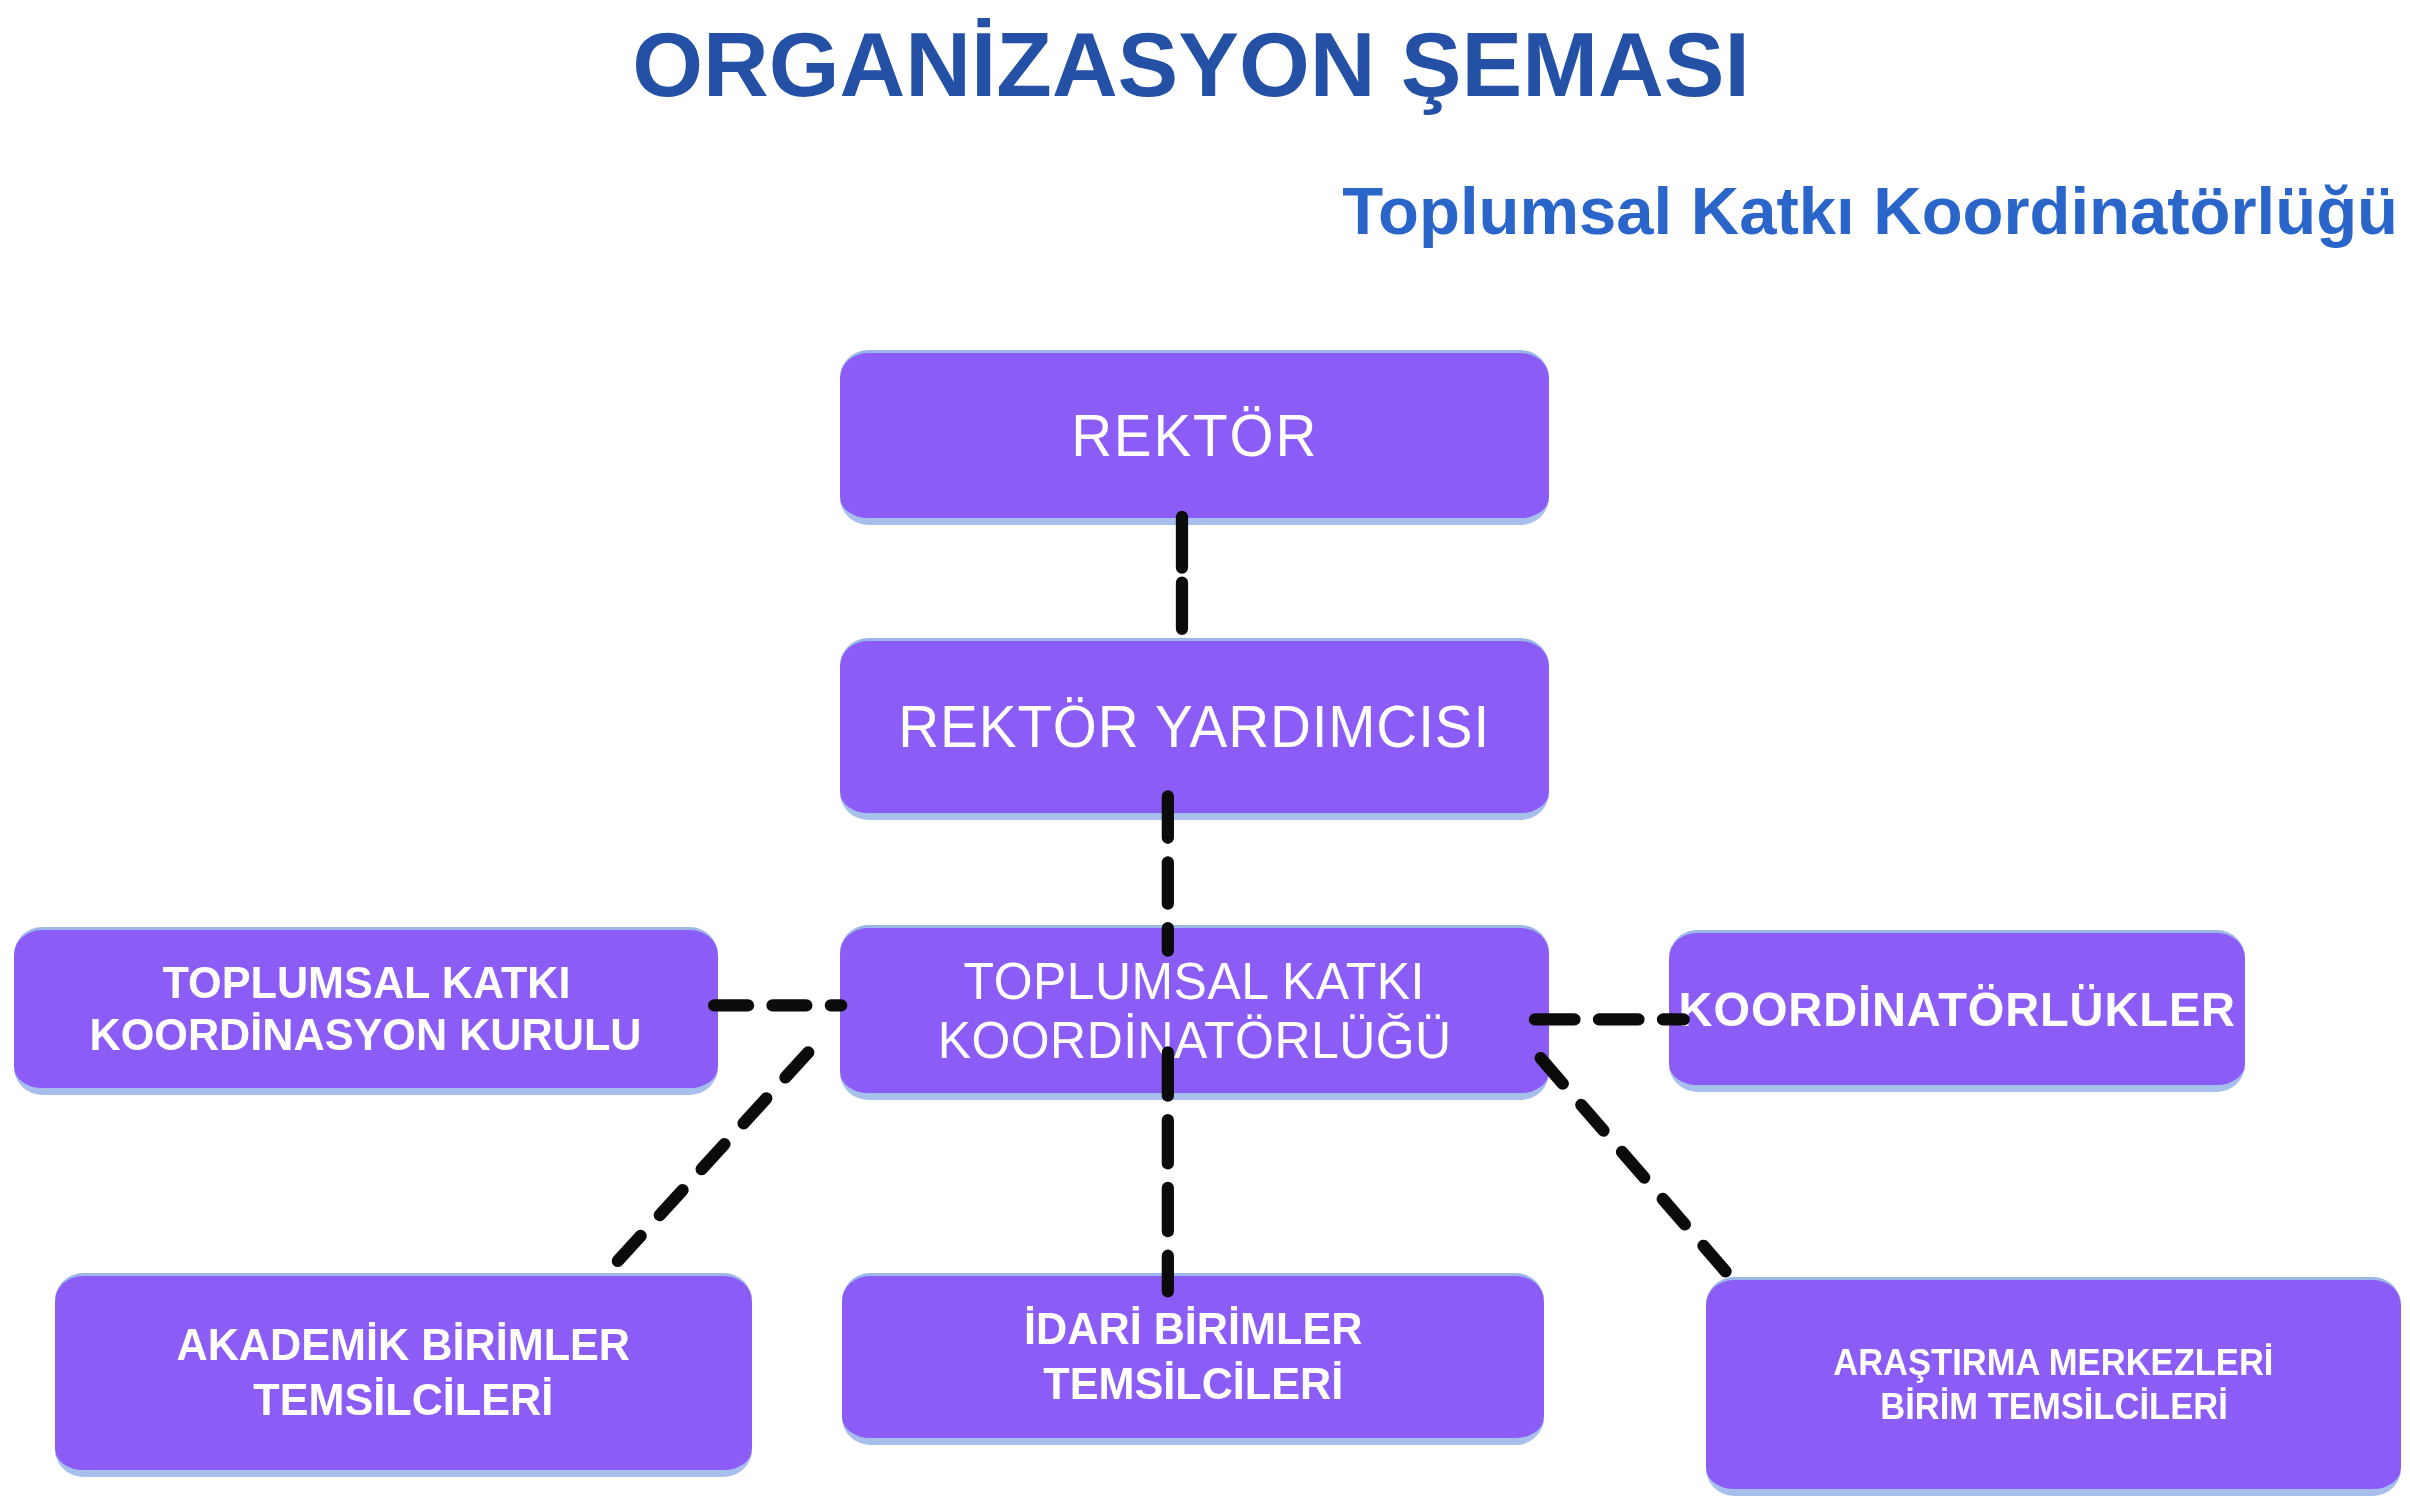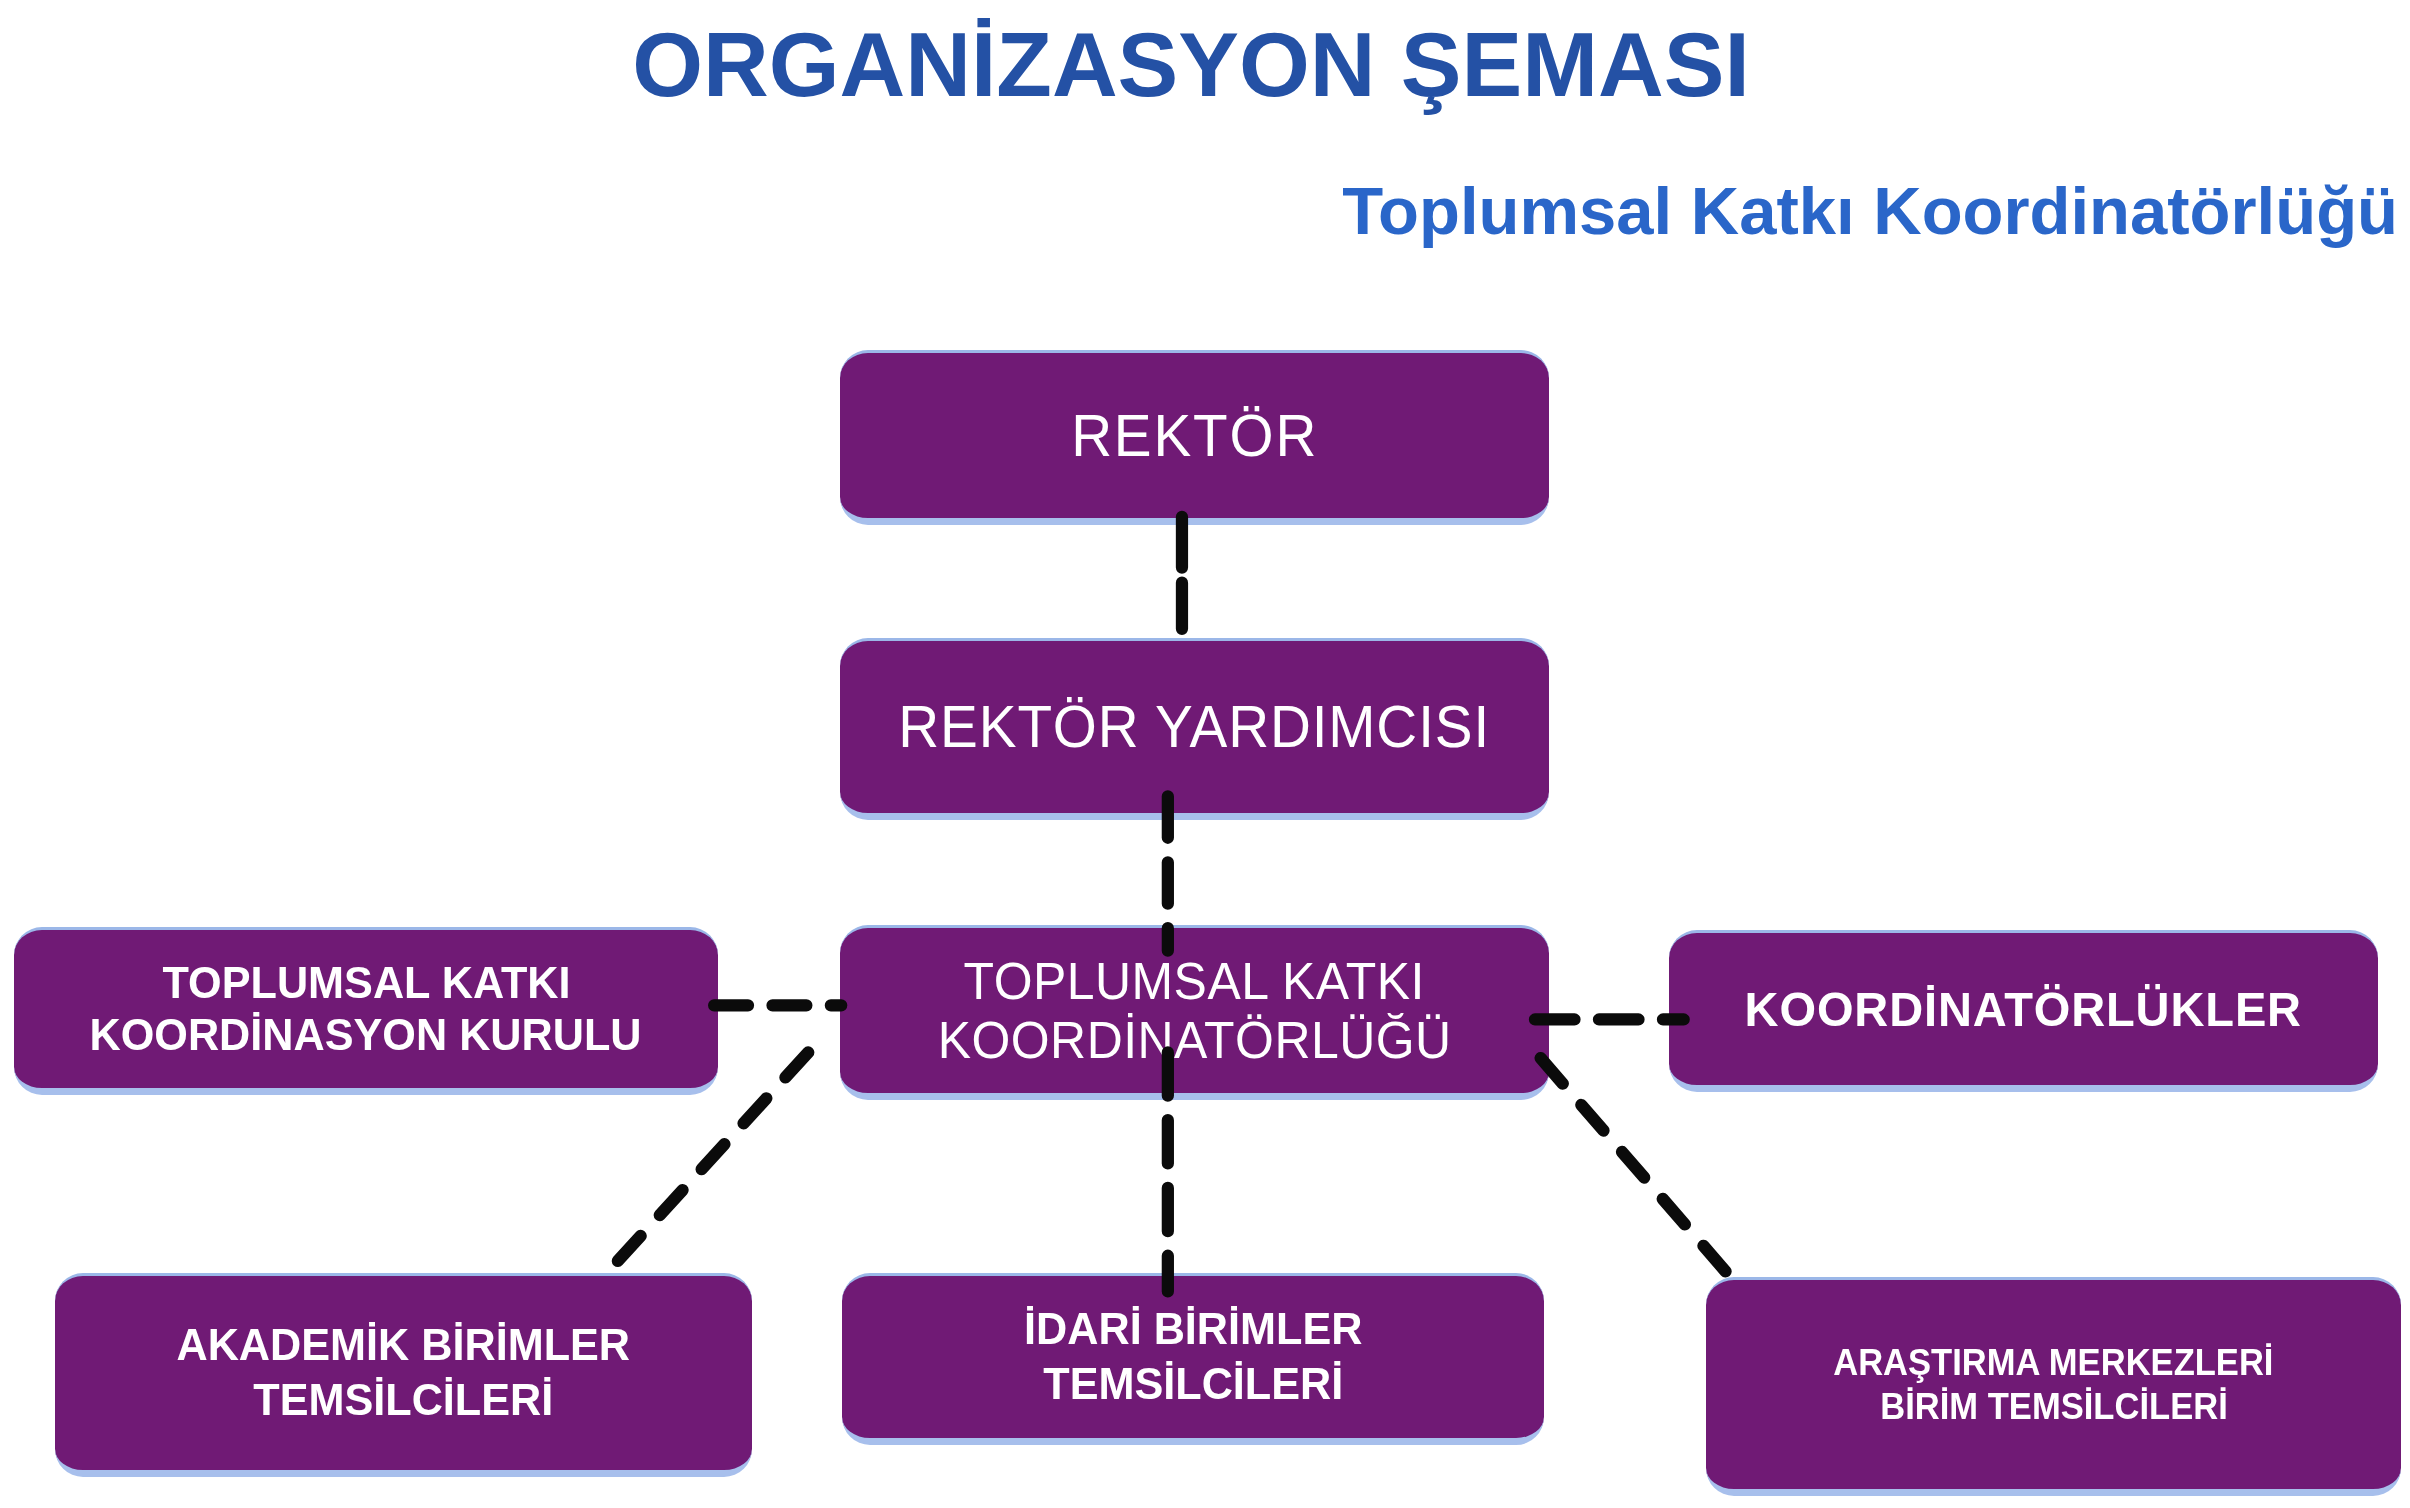--- a/index.html
+++ b/index.html
@@ -22,38 +22,38 @@
     color: #2451a5; letter-spacing: 0px;
   }
   .subtitle {
     position: absolute; left: 0; top: 156px; width: 2382px;
     margin: 16px; text-align: right;
     font-size: 67px; font-weight: 700;
     color: #2a66c9;
   }
   .node {
     position: absolute;
-    background: #701a75;
+    background: #8b5cf6;
     color: #ffffff;
     border-radius: 28px;
     display: flex; flex-direction: column;
     align-items: center; justify-content: center;
     text-align: center;
     box-sizing: border-box;
     border-top: 3.8px solid #9bb7e8;
     border-bottom: 7.5px solid #a7bfec;
     z-index: 1;
   }
   .node .line { display: block; transform: scaleX(0.96); white-space: nowrap; }
 
   .n-rektor          { left: 840px;  top: 350px;  width: 709px; height: 175px; font-size: 59px; font-weight: 400; letter-spacing: 1.9px; }
   .n-yardimcisi      { left: 840px;  top: 638px;  width: 709px; height: 182px; font-size: 59px; font-weight: 400; letter-spacing: 0.9px; text-align: center; }
   .n-kurulu          { left: 14px;   top: 927px;  width: 704px; height: 168px; font-size: 45px; font-weight: 700; line-height: 1.16; }
   .n-koordinatorlugu { left: 840px;  top: 925px;  width: 709px; height: 175px; font-size: 52px; font-weight: 400; line-height: 1.12; letter-spacing: 0.5px; }
-  .n-koordinatorlukler { left: 1669px; top: 930px; width: 709px; height: 162px; font-size: 49px; font-weight: 700; letter-spacing: 0.9px; }
+  .n-koordinatorlukler { left: 1669px; top: 930px; width: 576px; height: 162px; font-size: 49px; font-weight: 700; letter-spacing: 0.9px; }
   .n-akademik        { left: 55px;   top: 1273px; width: 697px; height: 204px; font-size: 45px; font-weight: 700; line-height: 1.22; }
   .n-idari           { left: 842px;  top: 1273px; width: 702px; height: 172px; font-size: 45px; font-weight: 700; line-height: 1.22; }
   .n-arastirma       { left: 1706px; top: 1277px; width: 695px; height: 219px; font-size: 36px; font-weight: 700; line-height: 1.22; }
 
   svg.edges {
     position: absolute; left: 0; top: 0;
     width: 2411px; height: 1508px;
     z-index: 3;
     pointer-events: none;
   }

